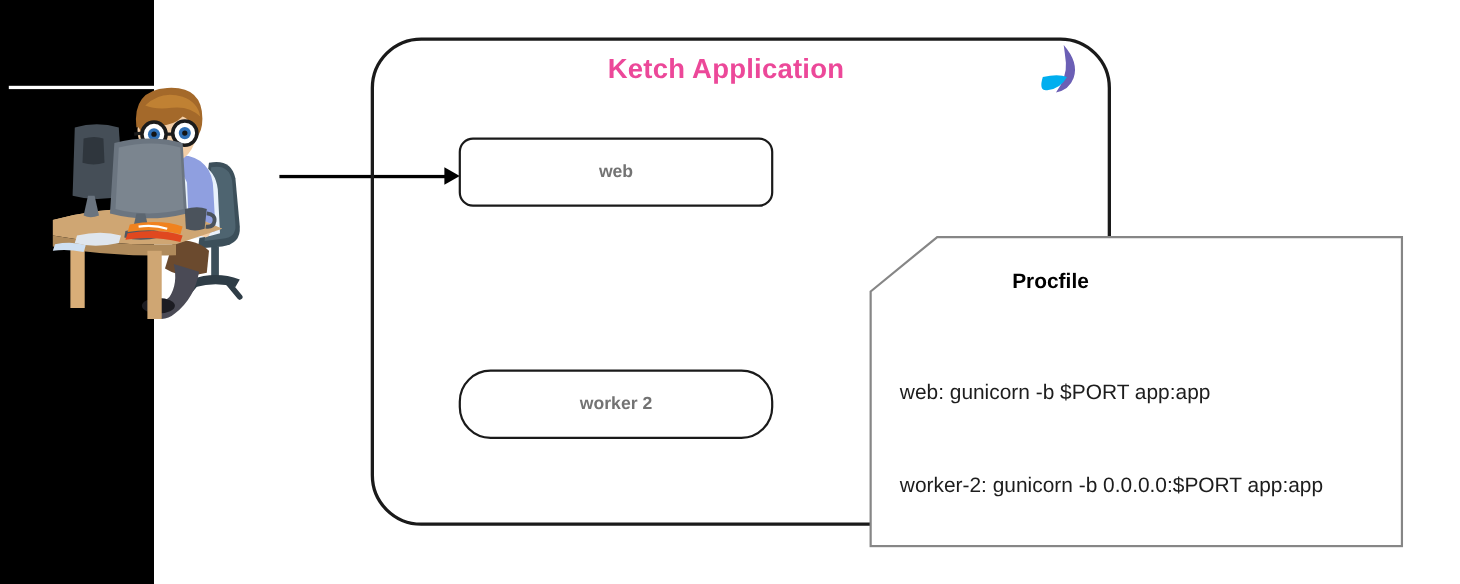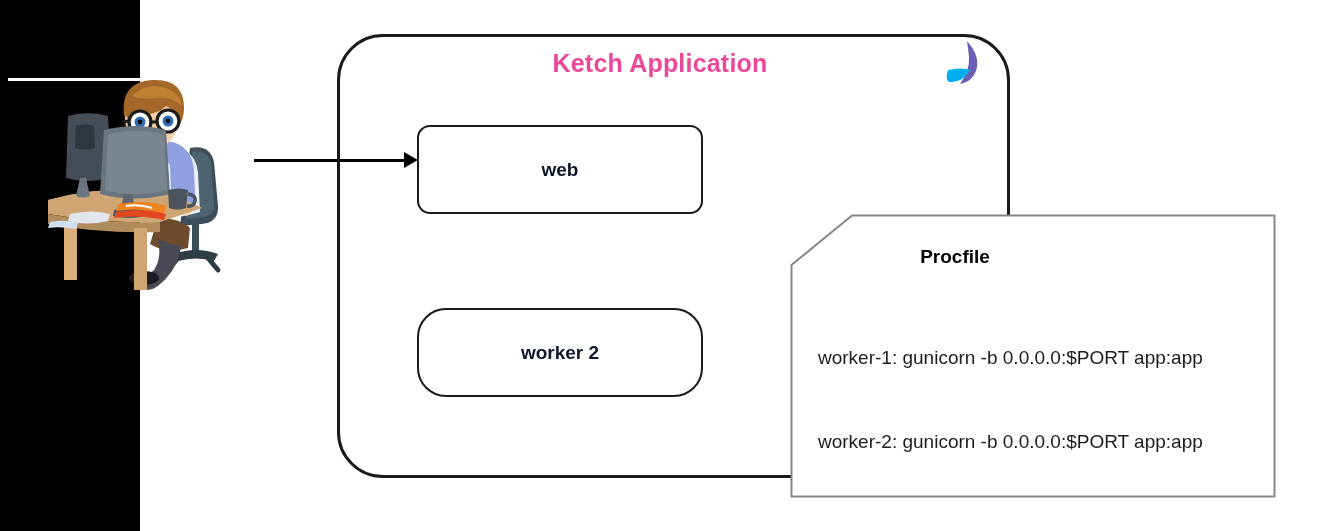--- a/index.html
+++ b/index.html
@@ -99,35 +99,35 @@
     top: 39px;
     width: 52px;
     height: 48px;
   }
 
   
   .proc-box {
     position: absolute;
     left: 417px;
     width: 286px;
-    height: 89px;
+    height: 63px;
     border: 2.5px solid #1a1a1a;
     border-radius: 13px;
     background: #ffffff;
     box-sizing: border-box;
     display: flex;
     align-items: center;
     justify-content: center;
-    font-size: 19px;
+    font-size: 16px;
     font-weight: bold;
-    color: #0f172a;
+    color: #737373;
   }
   .proc-box.b0 { top: 125px; }
   .proc-box.b1 { top: 224px; }
-  .proc-box.b2 { top: 308px; border-radius: 29px; }
+  .proc-box.b2 { top: 336px; border-radius: 29px; }
 
   
   .procfile {
     position: absolute;
     left: 790px;
     top: 214px;
     width: 486px;
     height: 276px;
   }
   .procfile-svg {
@@ -255,18 +255,18 @@
   <div class="proc-box b2">
     <span>worker 2</span>
   </div>
 
   <div class="procfile">
     <svg class="procfile-svg" width="486" height="284" viewBox="0 0 486 284" xmlns="http://www.w3.org/2000/svg">
       <path d="M1.5 51 L62 1.5 L484.5 1.5 L484.5 282.5 L1.5 282.5 Z" fill="#ffffff" stroke="#868686" stroke-width="2"></path>
     </svg>
     <div class="procfile-title">Procfile</div>
     <div class="procfile-body">
-      <span class="procfile-line">worker-1: gunicorn -b 0.0.0.0:$PORT app:app</span>
+      <span class="procfile-line">web: gunicorn -b $PORT app:app</span>
       <span class="procfile-line">worker-2: gunicorn -b 0.0.0.0:$PORT app:app</span>
     </div>
   </div>
 
 </div>
 
 </body></html>

